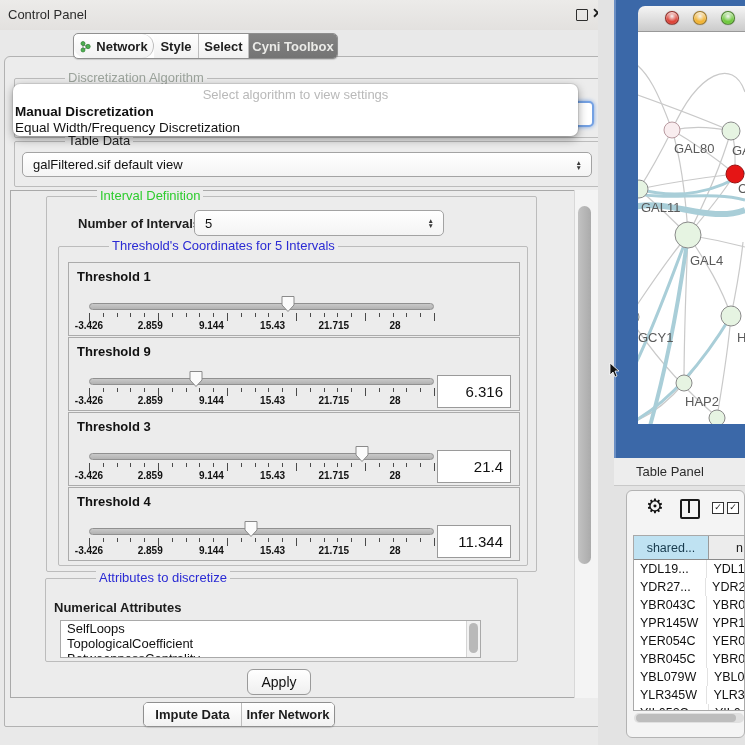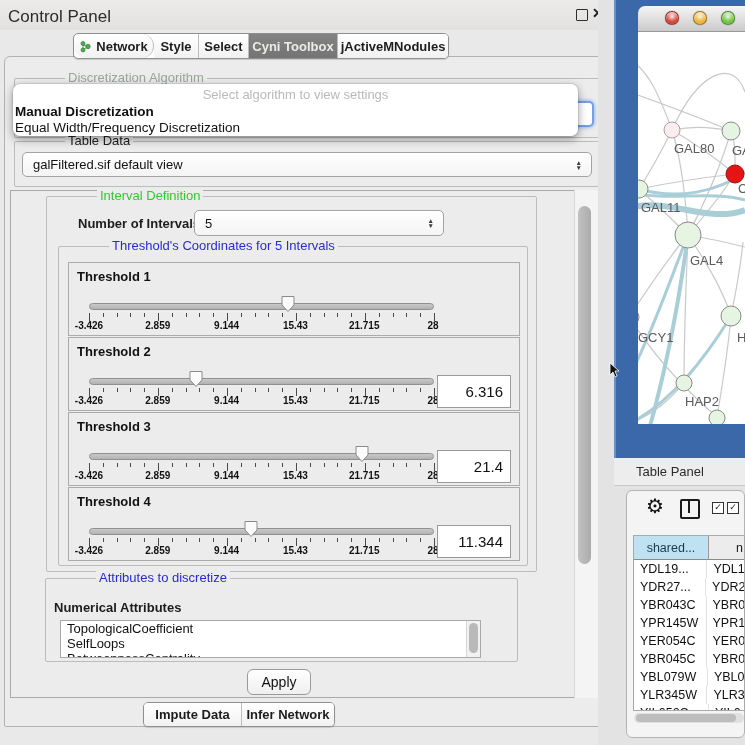--- a/index.html
+++ b/index.html
@@ -3,21 +3,21 @@
 <meta charset="utf-8">
 <style>
   html,body{margin:0;padding:0;}
   body{width:745px;height:745px;position:relative;overflow:hidden;
        background:#e9e9e9;font-family:"Liberation Sans",sans-serif;color:#1c1c1c;
        -webkit-font-smoothing:antialiased;}
   .abs{position:absolute;}
 
   
   .cp-titlebar{left:0;top:0;width:617px;height:30px;background:linear-gradient(#ecebe9,#e3e1df);}
-  .cp-title{left:8px;top:7px;font-size:17px;color:#2b2b2b;}
+  .cp-title{left:8px;top:7px;font-size:13px;color:#2b2b2b;}
   .float-btn{left:576px;top:9px;width:10px;height:10px;border:1.5px solid #2e2e2e;border-radius:1px;cursor:default;}
   .close-btn{left:592px;top:5px;font-size:14px;font-weight:bold;color:#1a1a1a;cursor:default;}
 
   
   .seg{display:flex;border:1px solid #8f8f8f;border-radius:5px;overflow:hidden;background:#fff;
        box-shadow:0 1px 1px rgba(0,0,0,.15);}
   .seg .tab{display:flex;align-items:center;justify-content:center;gap:5px;font-size:13px;
        font-weight:600;color:#1d1d1d;border-right:1px solid #bdbdbd;background:linear-gradient(#ffffff,#f1f1f1);
        white-space:nowrap;cursor:default;}
   .seg .tab:last-child{border-right:none;}
@@ -59,21 +59,21 @@
        background:linear-gradient(90deg,#c2c2c2,#ababab);}
 
   
   .th-box{position:absolute;left:68px;width:452px;height:74px;border:1px solid #ababab;background:#ececec;box-sizing:border-box;}
   .th-label{position:absolute;left:8px;top:6px;font-size:13px;font-weight:bold;color:#111;}
   .track{position:absolute;left:20px;top:40px;width:345px;height:7px;border-radius:4px;
        background:linear-gradient(#c9c9c9,#b2b2b2);border:1px solid #909090;box-sizing:border-box;cursor:default;}
   .thumb{position:absolute;top:32px;width:16px;height:18px;cursor:default;}
   .ticks{position:absolute;left:20px;top:50px;width:345px;height:8px;}
   .tick{position:absolute;top:0;width:1px;background:#4a4a4a;}
-  .axis{position:absolute;left:20px;top:57px;width:344px;height:12px;}
+  .axis{position:absolute;left:20px;top:57px;width:306px;height:12px;}
   .axis span{position:absolute;transform:translateX(-50%);font-size:10px;font-weight:600;color:#111;white-space:nowrap;}
   .val-field{position:absolute;left:368px;top:37px;width:74px;height:33px;background:#fff;
        border:1px solid #9a9a9a;box-sizing:border-box;font-size:15px;color:#111;
        text-align:right;line-height:31px;padding-right:7px;cursor:text;}
 
   
   .attr-list{left:60px;top:620px;width:421px;height:38px;background:#fff;border:1px solid #a9a9a9;
        box-sizing:border-box;overflow:hidden;}
   .attr-row{font-size:13px;color:#111;height:15px;line-height:15px;padding-left:6px;cursor:default;}
   .list-lane{position:absolute;right:0;top:0;width:13px;height:100%;background:#f2f2f2;border-left:1px solid #d5d5d5;}
@@ -139,23 +139,20 @@
       <span>Network</span>
     </div>
     <div class="tab" style="width: 44px;">
       <span>Style</span>
     </div>
     <div class="tab" style="width: 49px;">
       <span>Select</span>
     </div>
     <div class="tab active" style="width: 88px;">
       <span>Cyni Toolbox</span>
-    </div>
-    <div class="tab" style="width: 110px;">
-      <span>jActiveMNodules</span>
     </div>
   </div>
 
 <div class="abs groupbox" style="left:14px;top:78px;width:586px;height:60px;">
   <span class="group-title t-gray">Discretization Algorithm</span>
 </div>
 <div class="abs combo-focus" style="left:22px;top:101px;width:572px;height:26px;"></div>
 
 <div class="abs groupbox" style="left:14px;top:141px;width:586px;height:46px;">
   <span class="group-title t-dark">Table Data</span>
@@ -225,21 +222,21 @@
       <div class="axis">
         <span style="left: 0%;">-3.426</span>
         <span style="left: 20%;">2.859</span>
         <span style="left: 40%;">9.144</span>
         <span style="left: 60%;">15.43</span>
         <span style="left: 80%;">21.715</span>
         <span style="left: 100%;">28</span>
       </div>
     </div>
     <div class="th-box" style="top: 337px;">
-      <div class="th-label">Threshold 2</div>
+      <div class="th-label">Threshold 9</div>
       <div class="track"></div>
       <svg class="thumb" width="16" height="18" style="left: 118.949px;">
         <path d="M2,1.5 h12 v8.5 l-6,6.5 l-6,-6.5 z" fill="#fbfbfb" stroke="#8a8a8a" stroke-width="1"></path>
       </svg>
       <div class="ticks">
         <span class="tick" style="left: 0%; height: 8px;"></span>
         <span class="tick" style="left: 4%; height: 4px;"></span>
         <span class="tick" style="left: 8%; height: 4px;"></span>
         <span class="tick" style="left: 12%; height: 4px;"></span>
         <span class="tick" style="left: 16%; height: 4px;"></span>
@@ -364,22 +361,22 @@
       <div class="val-field">11.344</div>
     </div>
   </div>
 
 <div class="abs groupbox" style="left:45px;top:578px;width:473px;height:84px;">
   <span class="group-title t-blue">Attributes to discretize</span>
 </div>
 <div class="abs" style="left:54px;top:600px;font-size:13px;font-weight:bold;">Numerical Attributes</div>
 <div class="abs attr-list">
   <div id="attr-rows">
+      <div class="attr-row">SelfLoops</div>
       <div class="attr-row">TopologicalCoefficient</div>
-      <div class="attr-row">SelfLoops</div>
       <div class="attr-row">BetweennessCentrality</div>
     </div>
   <div class="list-lane">
       <div class="list-thumb"></div>
     </div>
 </div>
 
 <div class="abs apply-btn">
     <span>Apply</span>
   </div>

